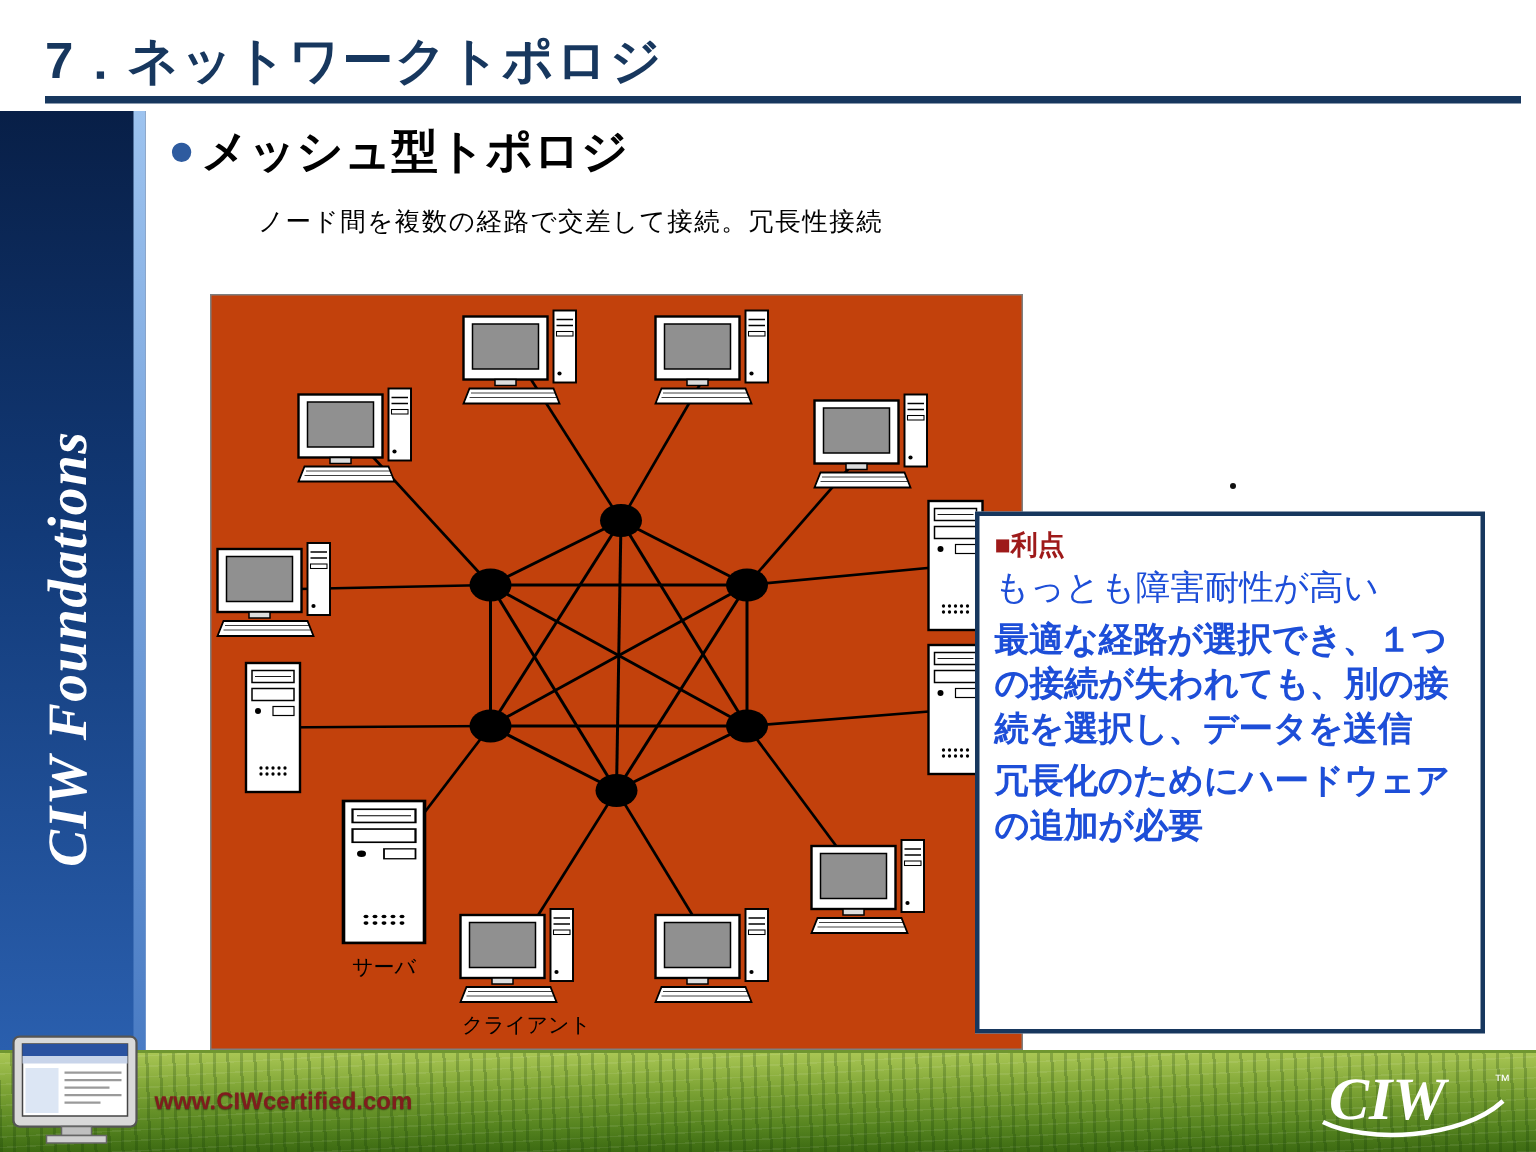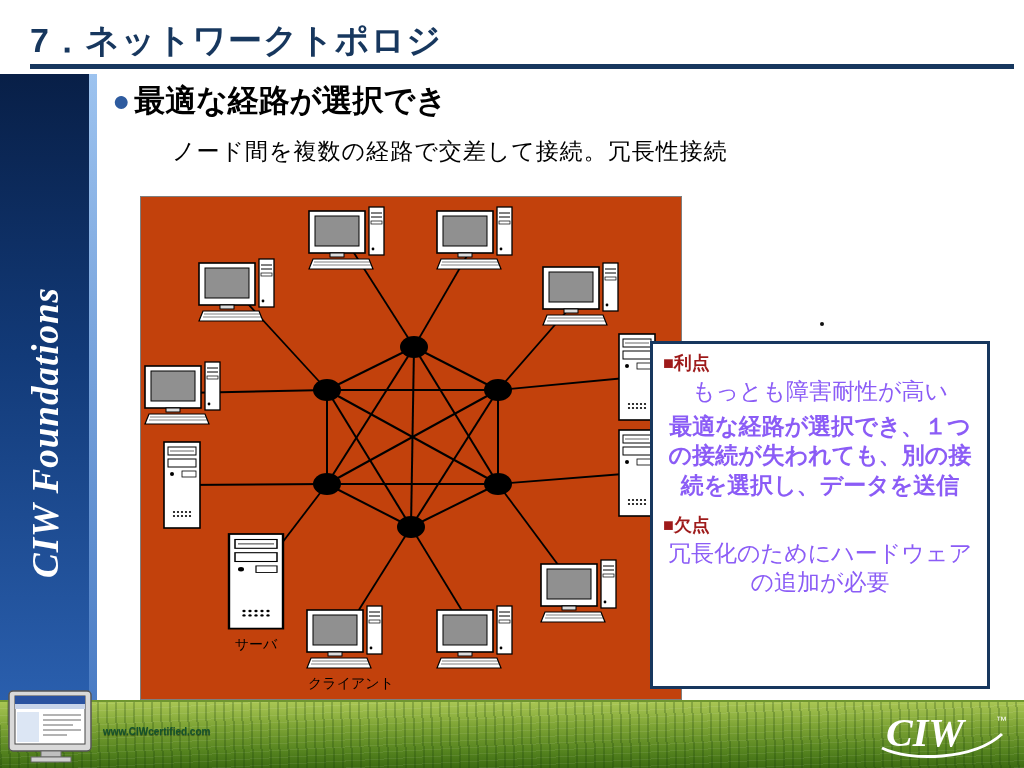--- a/index.html
+++ b/index.html
@@ -35,21 +35,21 @@
   }
   
   .bullet-heading {
     position:absolute; left:112px; top:80px;
     font-size:31px; font-weight:bold; color:#000;
     display:flex; align-items:center;
   }
   .bullet-dot { color:#2E5B9F; font-size:30px; margin-right:4px; }
   .description {
     position:absolute; left:172px; top:136px;
-    font-size:23px; color:#000; letter-spacing:1px;
+    font-size:17px; color:#000; letter-spacing:1px;
   }
   
   .diagram-box {
     position:absolute; left:140px; top:196px; width:542px; height:504px;
     background:#c2410c; border:1px solid #7f7f7f;
   }
   .diagram-box svg { display:block; }
   .svg-label { font-family:"Liberation Sans", sans-serif; font-size:14px; fill:#000; }
   .stray-dot {
     position:absolute; left:820px; top:322px; width:4px; height:4px;
@@ -59,35 +59,35 @@
   .info-box {
     position:absolute; left:650px; top:341px; width:340px; height:348px;
     background:#fff; border:3px solid #17375E; padding:8px 10px 6px 10px;
     z-index:5;
   }
   .info-title {
     font-size:18px; font-weight:bold; color:#9E1A1A; line-height:1.25;
   }
   .info-title.dis { margin-top:14px; }
   .info-text {
-    font-size:23px; color:#8b5cf6; line-height:1.28; margin-top:2px;text-align:center;
+    font-size:23px; color:#1d4ed8; line-height:1.28; margin-top:2px;
   }
   .info-text + .info-text { margin-top:6px;font-weight:bold; }
   
   .footer-band {
     position:absolute; left:0; top:700px; width:1024px; height:68px;
     background:
       repeating-linear-gradient(88deg, rgba(15,55,5,0.22) 0 2px, transparent 2px 9px),
       repeating-linear-gradient(-3deg, rgba(255,255,255,0.08) 0 1px, transparent 1px 7px),
       linear-gradient(180deg,#a9c654 0%, #7fa536 35%, #55831f 75%, #3c6a12 100%);
     border-top:2px solid #6f9630;
   }
   .footer-url {
     position:absolute; left:103px; top:726px; z-index:6;
-    color:#14532d; font-weight:bold; font-size:10px;
+    color:#7f1d1d; font-weight:bold; font-size:16px;
     text-shadow:0 1px 1px rgba(0,0,0,0.45);
   }
   .browser-thumb {
     position:absolute; left:7px; top:690px; width:92px; height:74px; z-index:6;
   }
   .ciw-logo { position:absolute; left:876px; top:708px; width:136px; height:54px; z-index:6; }
 </style>
 </head>
 <body>
 
@@ -96,21 +96,21 @@
   <div class="page-title">7．ネットワークトポロジ</div>
   <div class="title-rule"></div>
 
   <div class="sidebar">
     <div class="sidebar-edge"></div>
   </div>
   <div class="sidebar-brand">CIW Foundations</div>
 
   <div class="bullet-heading">
     <span class="bullet-dot">●</span>
-    <span>最適な経路が選択でき</span>
+    <span>メッシュ型トポロジ</span>
   </div>
   <div class="description">ノード間を複数の経路で交差して接続。冗長性接続</div>
 
   <div class="diagram-box">
     <svg viewBox="0 0 540 502" width="540" height="502">
       <defs>
         <g id="desktop">
           <rect x="60" y="0" width="15" height="48" fill="#fff" stroke="#000" stroke-width="1.3"></rect>
           <line x1="62" y1="6" x2="73" y2="6" stroke="#000" stroke-width="1"></line>
           <line x1="62" y1="10" x2="73" y2="10" stroke="#000" stroke-width="1"></line>
@@ -204,21 +204,20 @@
       <text class="svg-label" x="210" y="491" text-anchor="middle">クライアント</text>
     </svg>
   </div>
 
   <div class="stray-dot"></div>
 
   <div class="info-box">
     <div class="info-title">■利点</div>
     <div class="info-text">もっとも障害耐性が高い</div>
     <div class="info-text">最適な経路が選択でき、１つの接続が失われても、別の接続を選択し、データを送信</div>
-    <div class="info-title dis">■欠点</div>
     <div class="info-text">冗長化のためにハードウェアの追加が必要</div>
   </div>
 
   <div class="footer-band"></div>
 
   <div class="browser-thumb">
     <svg viewBox="0 0 92 74" width="92" height="74">
       <rect x="2" y="1" width="82" height="60" rx="4" fill="#d9d9d9" stroke="#555" stroke-width="1.5"></rect>
       <rect x="8" y="6" width="70" height="48" fill="#fff" stroke="#444" stroke-width="1"></rect>
       <rect x="8" y="6" width="70" height="8" fill="#2a52a0"></rect>

